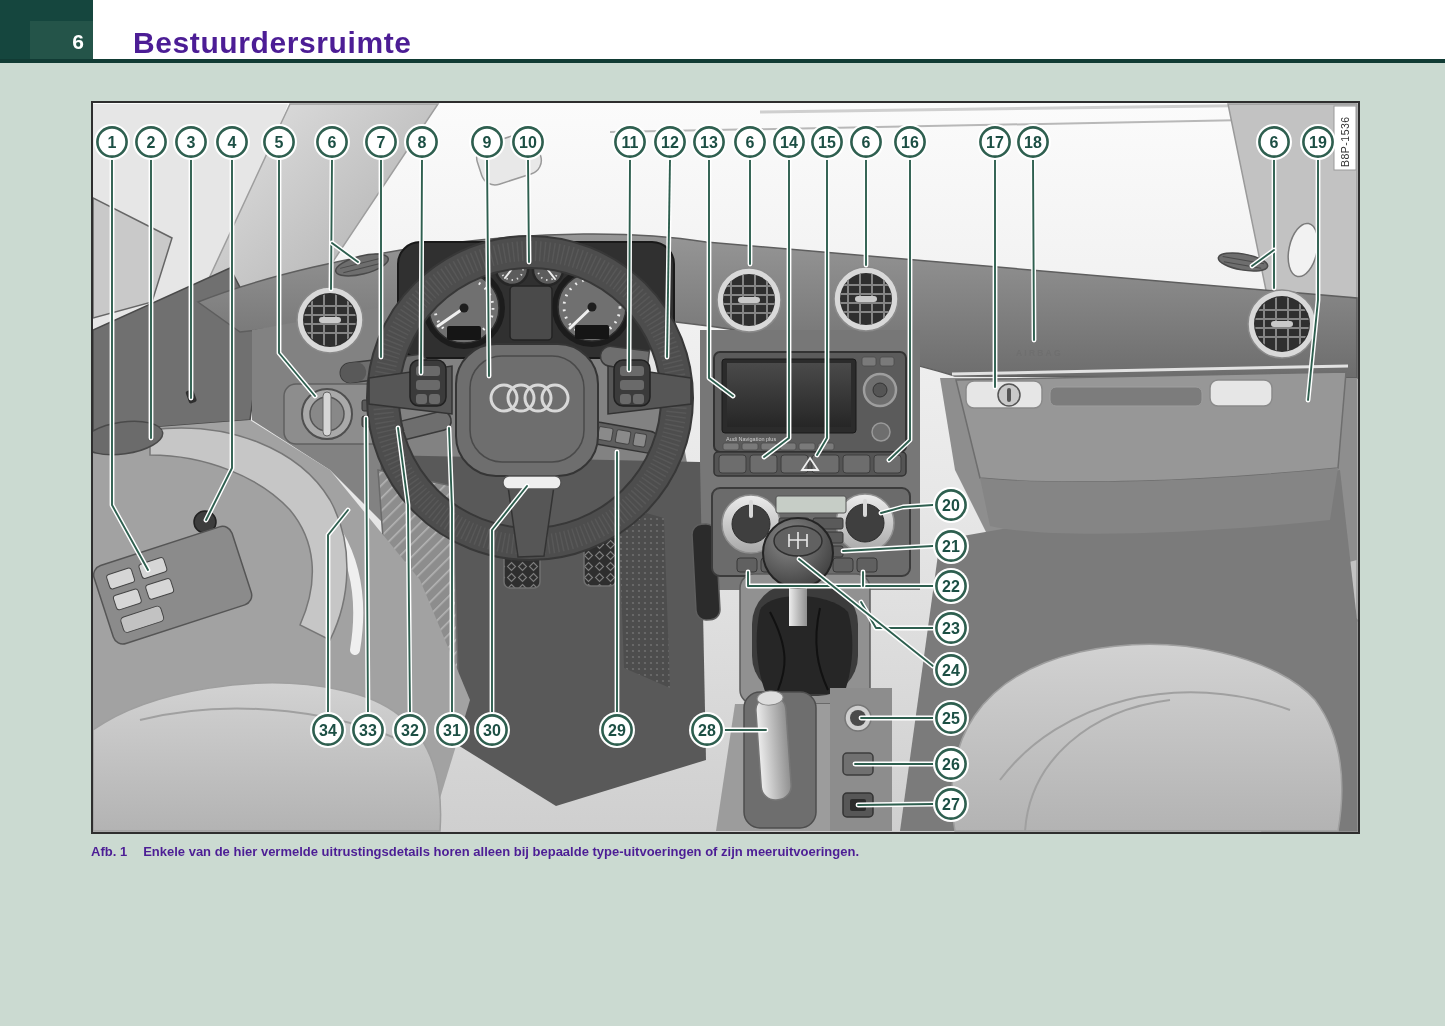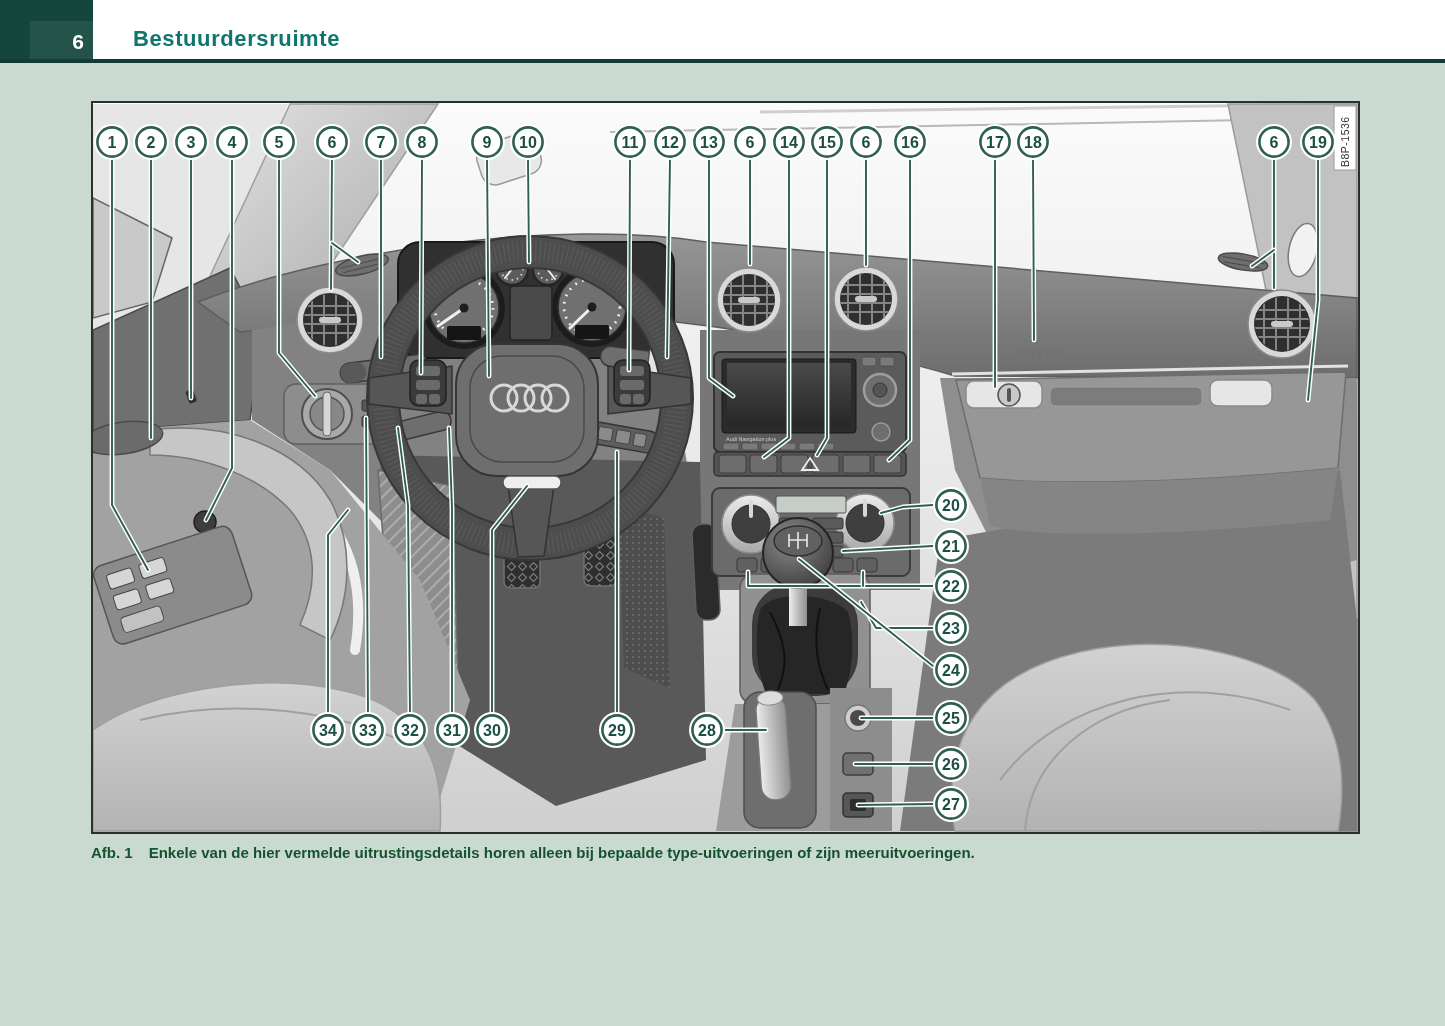--- a/index.html
+++ b/index.html
@@ -6,25 +6,25 @@
     --accent:#2E5F4F; --accent-dark:#1C4F44; --header-block:#15463E;
     --header-inner:#245449; --rule:#113B34; --page-bg:#CBDAD1; --paper:#FFFFFF;
   }
   *{margin:0;padding:0;box-sizing:border-box;}
   html,body{width:1445px;height:1026px;overflow:hidden;}
   body{background:var(--page-bg);font-family:"Liberation Sans",sans-serif;position:relative;}
   .header-strip{position:absolute;left:0;top:0;width:1445px;height:59px;background:var(--paper);}
   .page-number-block{position:absolute;left:0;top:0;width:93px;height:59px;background:var(--header-block);}
   .page-number-inner{position:absolute;right:0;bottom:0;width:63px;height:38px;background:var(--header-inner);}
   .page-number{position:absolute;right:9px;bottom:5px;font-size:21px;font-weight:bold;color:#fff;}
-  .page-title{position:absolute;left:133px;top:26px;font-size:22px;font-weight:bold;color:#0f766e;letter-spacing:.6px;}
+  .page-title{position:absolute;left:133px;top:26px;font-size:30px;font-weight:bold;color:#4c1d95;letter-spacing:.6px;}
   .header-rule{position:absolute;left:0;top:59px;width:1445px;height:4px;background:var(--rule);}
   .figure-frame{position:absolute;left:91px;top:101px;width:1269px;height:733px;border:2px solid #2e2e2e;background:#fff;}
   .figure-frame svg{display:block;}
-  .figure-caption{position:absolute;left:91px;top:844px;width:1100px;font-size:15px;font-weight:bold;color:#14532d;}
+  .figure-caption{position:absolute;left:91px;top:844px;width:1100px;font-size:13px;font-weight:bold;color:#4c1d95;}
   .caption-label{margin-right:16px;}
   text{font-family:"Liberation Sans",sans-serif;}
 </style>
 </head>
 <body>
 
 <div class="header-strip">
   <div class="page-number-block">
     <div class="page-number-inner"></div>
     <span class="page-number">6</span>

